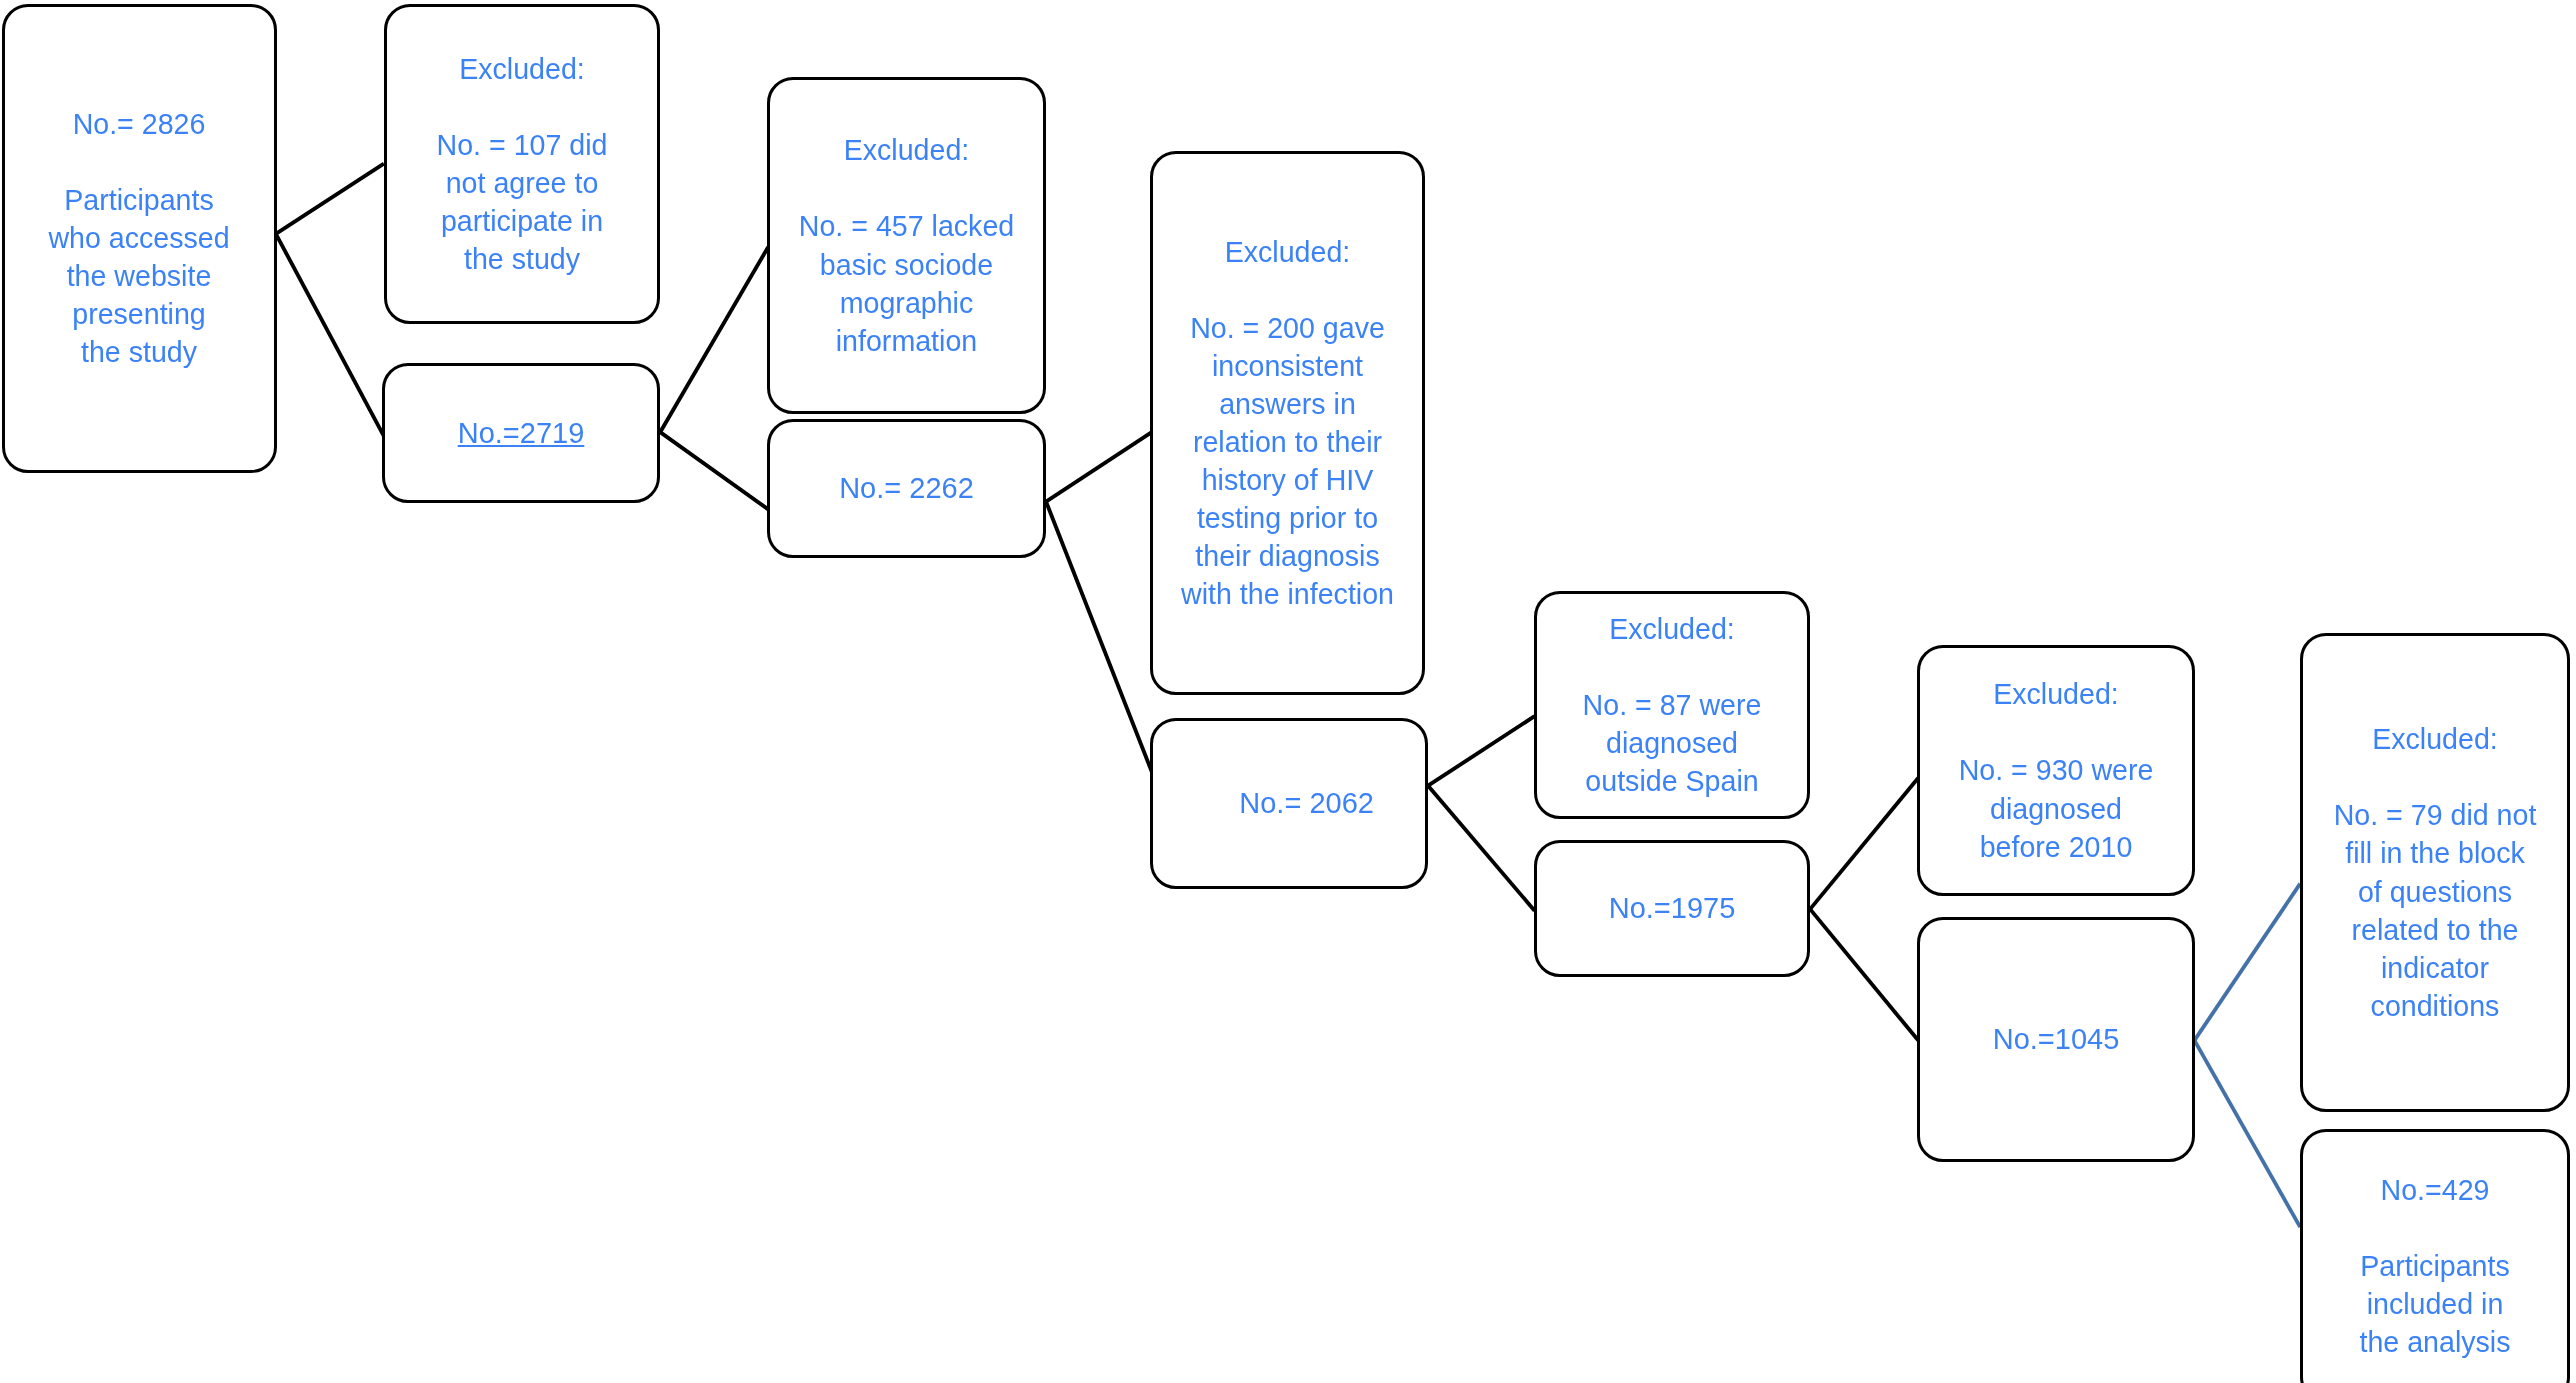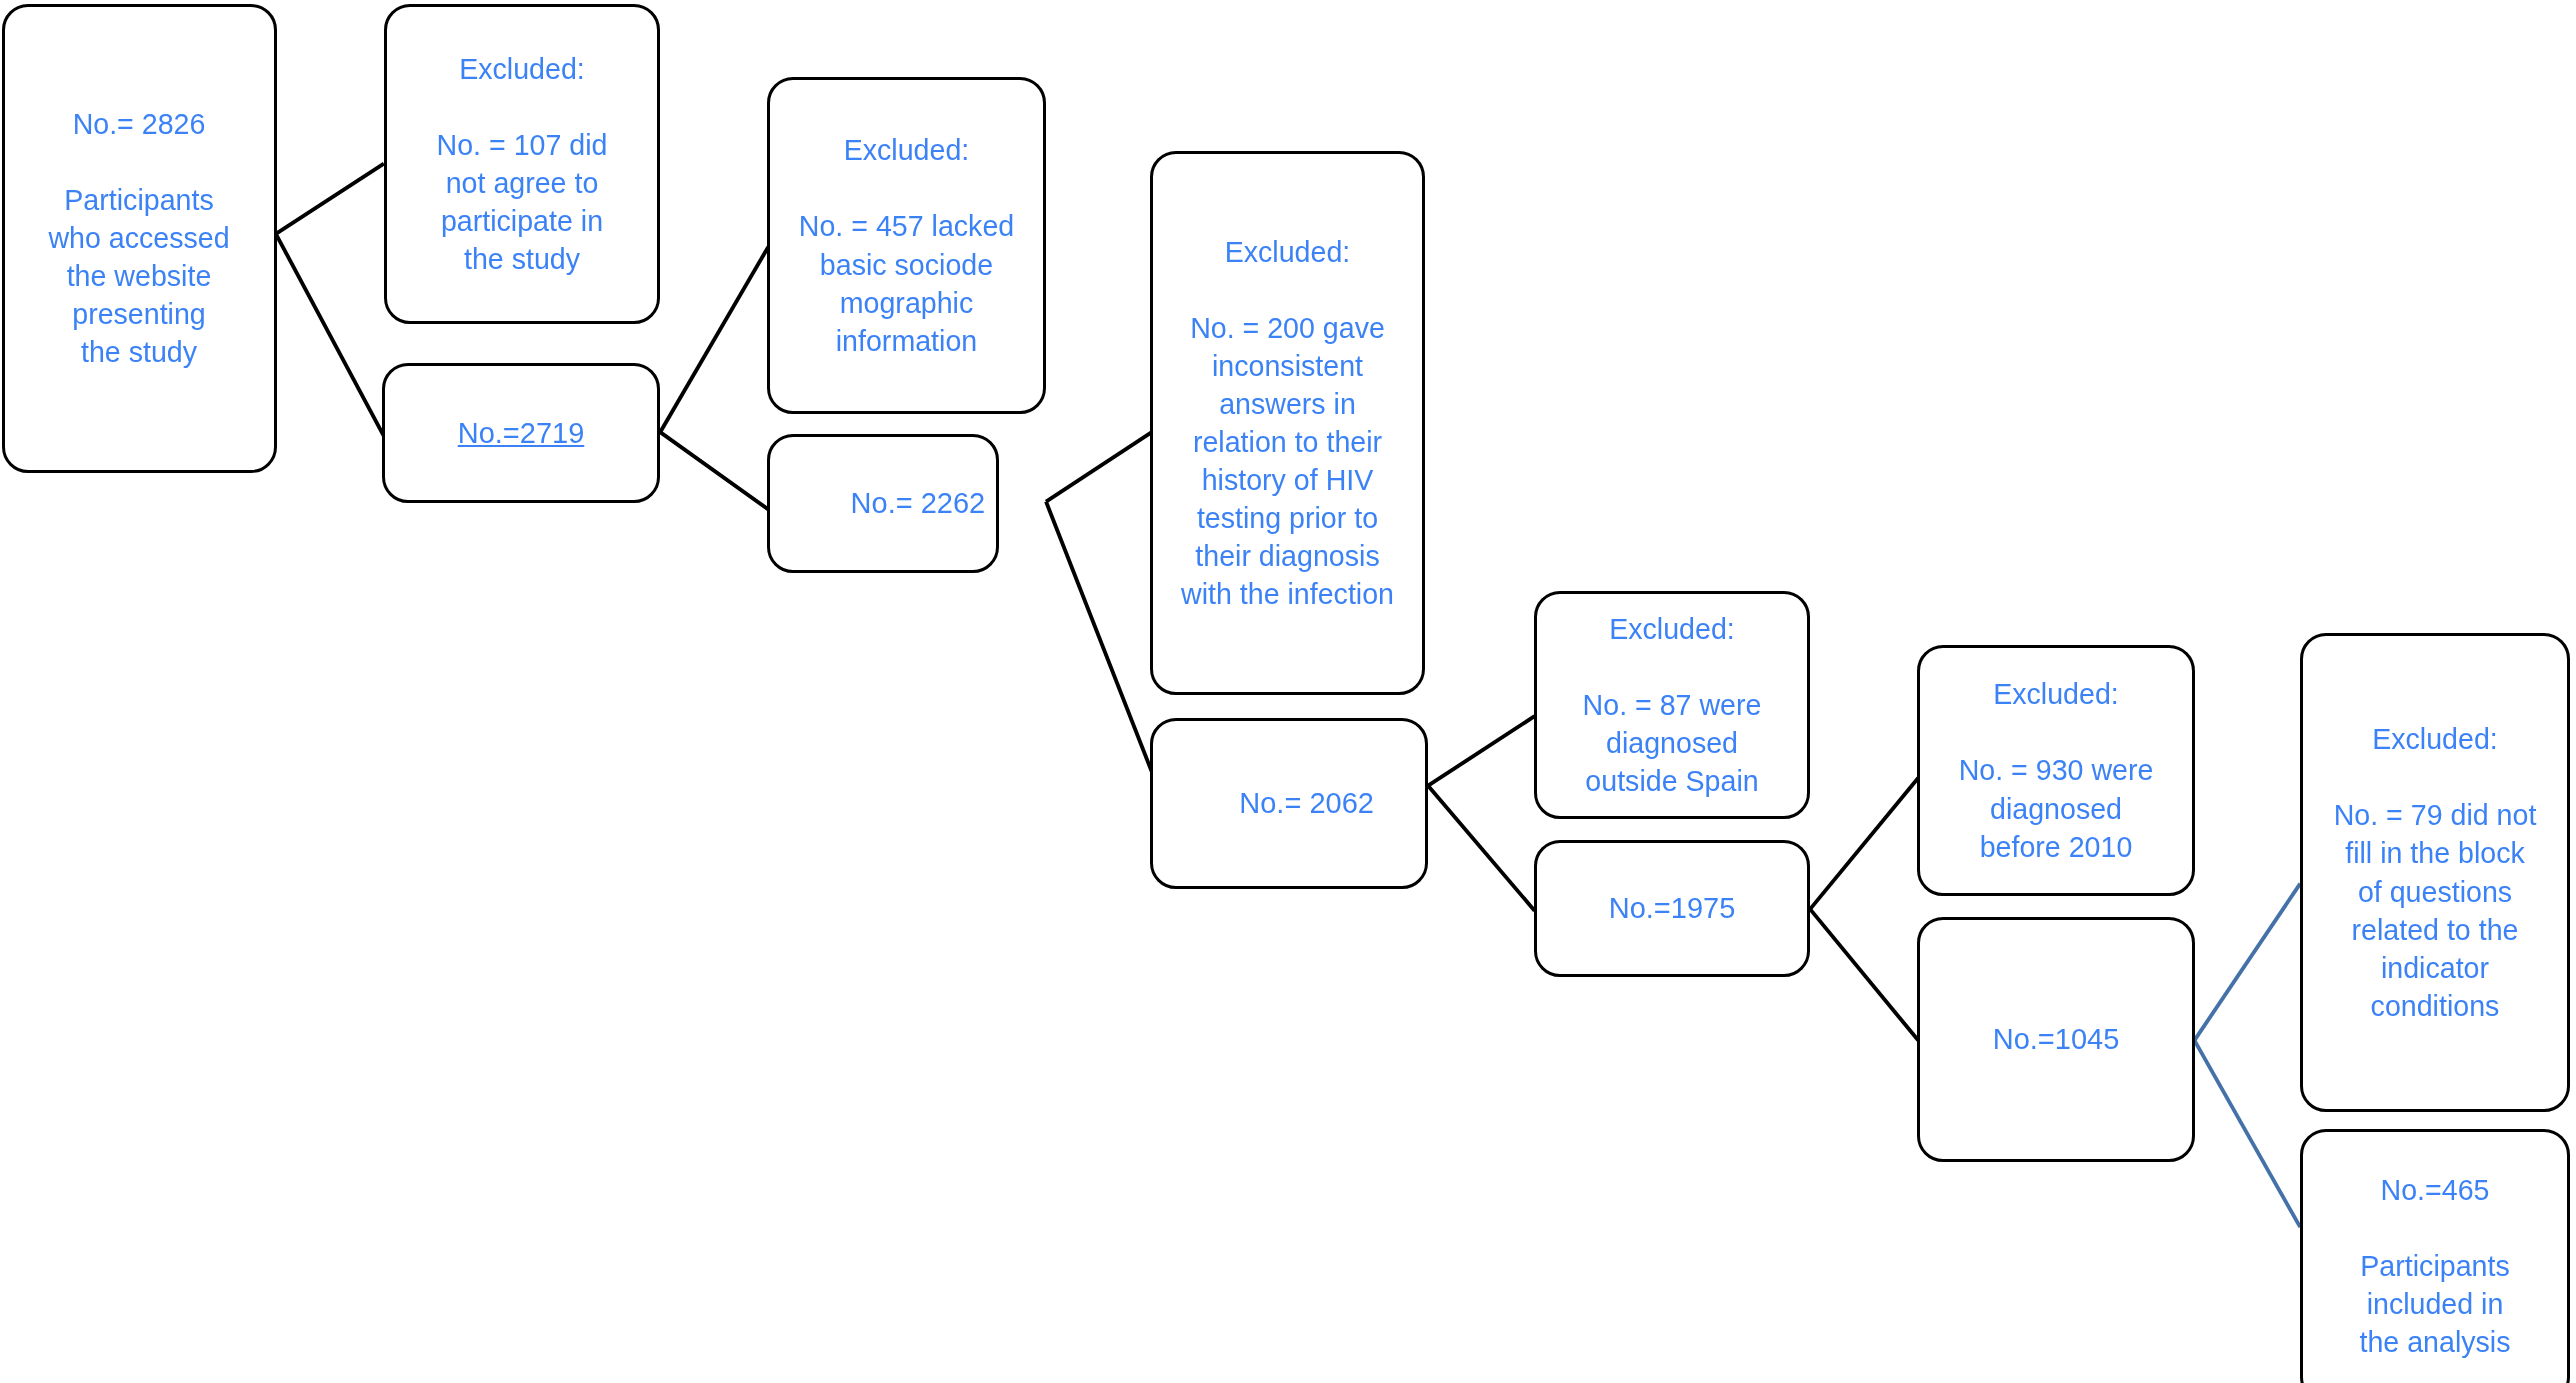--- a/index.html
+++ b/index.html
@@ -107,21 +107,21 @@
 
   <div class="node" style="left:767px; top:77px; width:279px; height:337px;">
     <span class="txt">Excluded:
 
 No. = 457 lacked
 basic sociode
 mographic
 information</span>
   </div>
 
-  <div class="node small" style="left:767px; top:434px; width:232px; height:139px;text-align:right;">
+  <div class="node small" style="left:767px; top:419px; width:279px; height:139px;">
     <span class="txt">No.= 2262</span>
   </div>
 
   <div class="node" style="left:1150px; top:151px; width:275px; height:544px;">
     <span class="txt">Excluded:
 
 No. = 200 gave
 inconsistent
 answers in
 relation to their
@@ -164,21 +164,21 @@
 
 No. = 79 did not
 fill in the block
 of questions
 related to the
 indicator
 conditions</span>
   </div>
 
   <div class="node" style="left:2300px; top:1129px; width:270px; height:274px;">
-    <span class="txt">No.=465
+    <span class="txt">No.=429
 
 Participants
 included in
 the analysis</span>
   </div>
 
 </div>
 
 
 </body></html>

